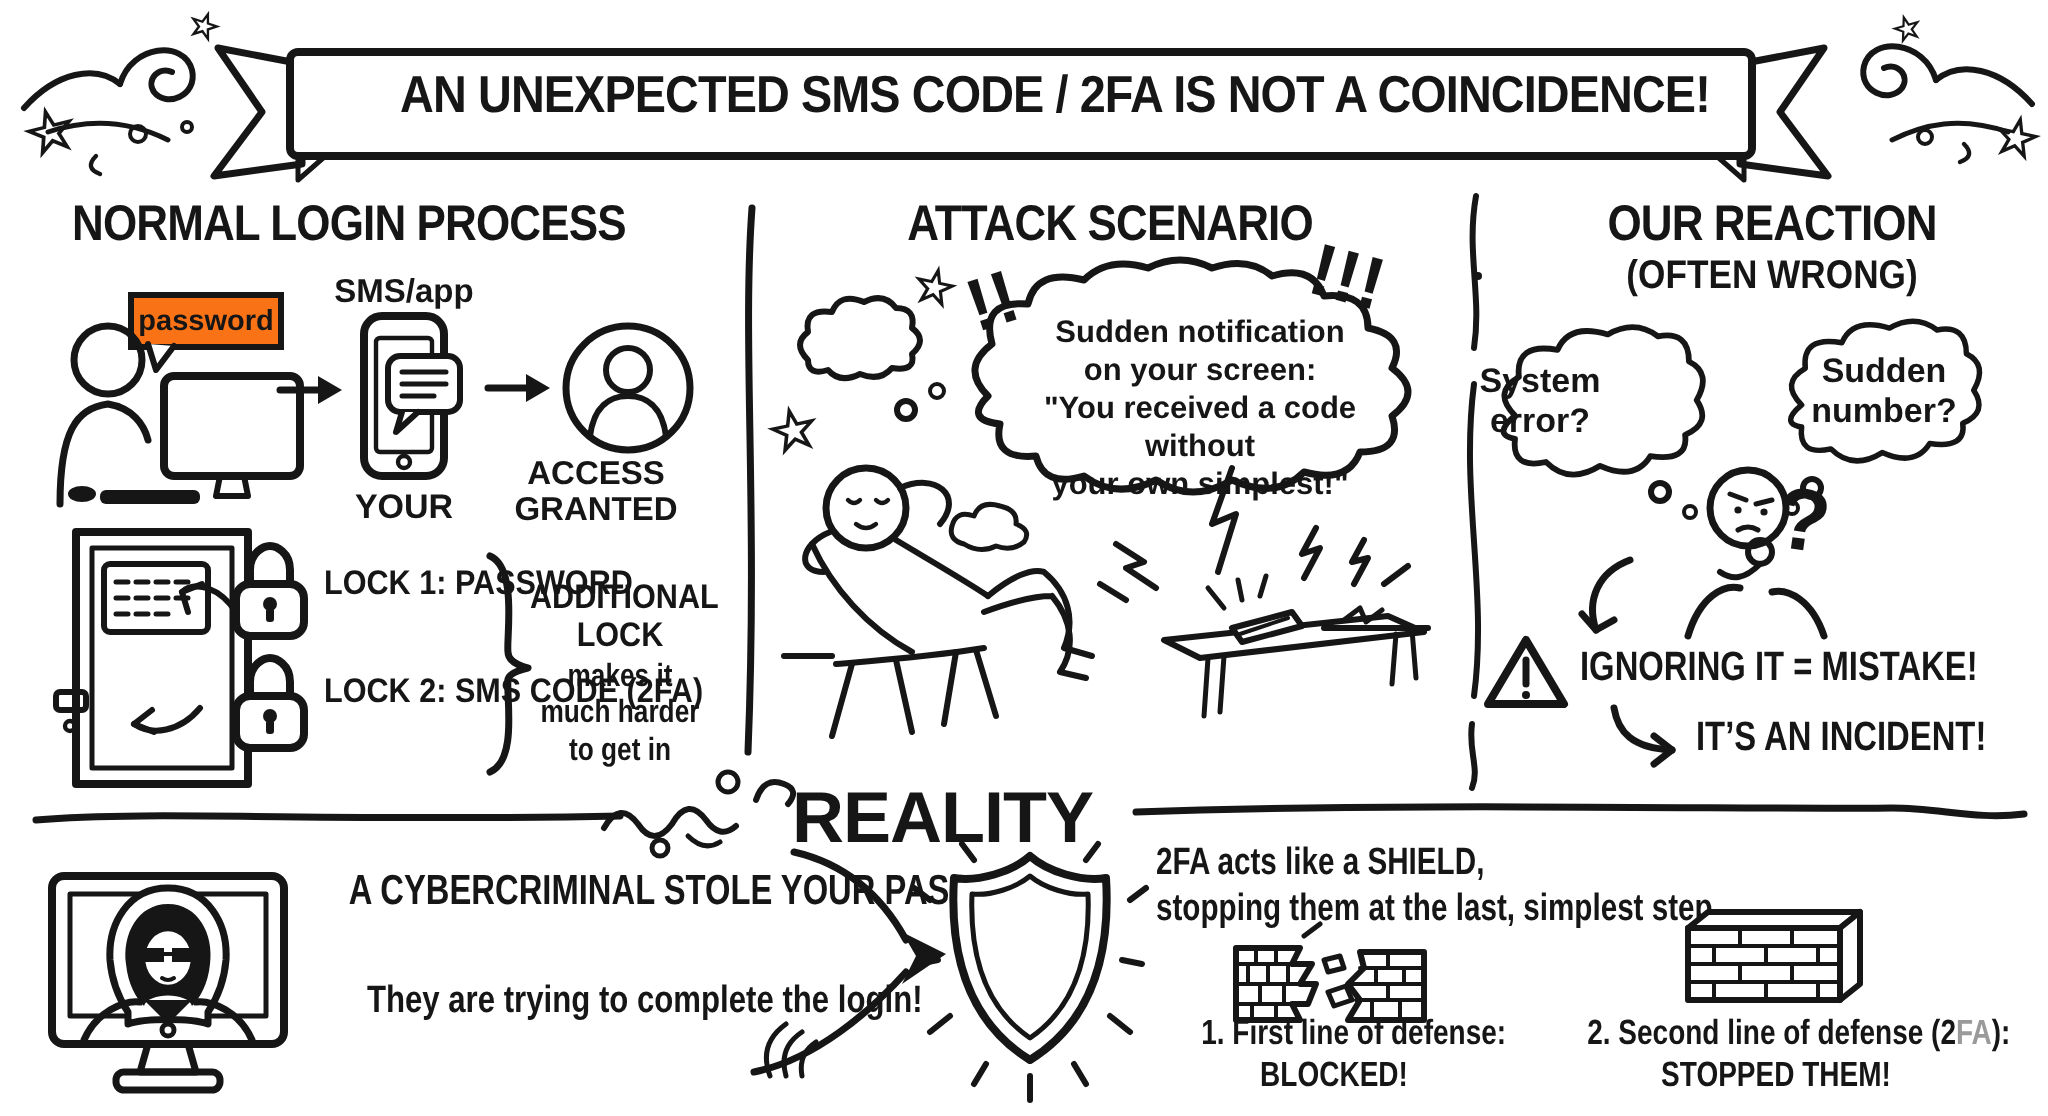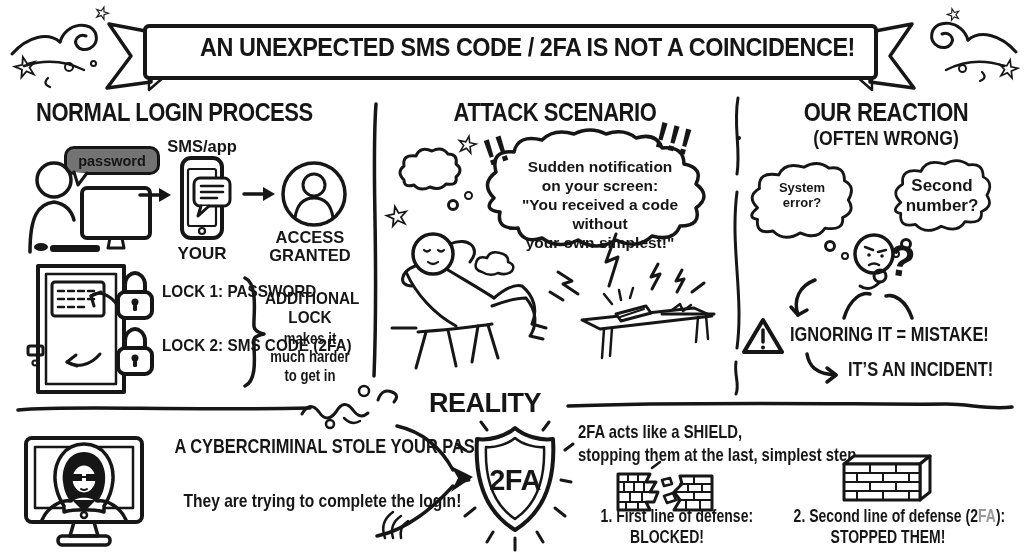--- a/index.html
+++ b/index.html
@@ -61,21 +61,21 @@
     <path class="t3" d="M38 32 C32 12 6 10 2 25 C-1 38 15 44 21 36 C25 30 19 23 12 26"></path>
     <path class="t25" d="M74 58 C50 50 32 54 16 62"></path>
     <path class="t22" d="M52 64 q6 6 -2 9"></path>
   </svg>
   <div class="abs star" style="left:946px;top:6px;font-size:17px;transform:rotate(-16deg)">☆</div>
   <div class="abs star" style="left:996px;top:56px;font-size:27px;transform:rotate(12deg)">☆</div>
   <div class="abs dot" style="left:958px;top:64px;width:9px;height:9px"></div>
 
   <div class="abs b nw cx88" style="left:36px;top:98px;width:290px;font-size:25px;letter-spacing:-.5px;transform-origin:left center">NORMAL LOGIN PROCESS</div>
 
-  <div class="abs b ctr" style="left:64px;top:146px;width:96px;height:29px;border:3px solid #161616;border-radius:10px;font-size:14.5px;line-height:24px;background:#737373">password</div>
+  <div class="abs b ctr" style="left:64px;top:146px;width:78px;height:29px;border:3px solid #161616;border-radius:0;font-size:14.5px;line-height:24px;background:#f97316">password</div>
   <svg class="abs" style="left:72px;top:172px" width="18" height="15" viewBox="0 0 18 15">
     <path class="t3 w" d="M2 0 L6 13 L15 1"></path>
   </svg>
 
   <svg class="abs" style="left:24px;top:160px" width="135" height="92" viewBox="0 0 135 92">
     <circle class="t35" cx="30" cy="20" r="17"></circle>
     <path class="t35" d="M6 92 C6 56 14 44 30 42 C42 44 48 52 50 60"></path>
     <rect class="t4 w" x="58" y="28" width="68" height="50" rx="5"></rect>
     <path class="t3" d="M86 78 L84 88 L100 88 L98 78"></path>
     <rect class="f" x="26" y="85" width="50" height="7" rx="3"></rect>
@@ -101,21 +101,21 @@
   <svg class="abs" style="left:242px;top:185px" width="34" height="18" viewBox="0 0 34 18">
     <path class="t35" d="M2 9 H22"></path>
       <path class="f" d="M21 2 L33 9 L21 16 Z"></path>
   </svg>
 
   <svg class="abs" style="left:280px;top:160px" width="68" height="68" viewBox="0 0 68 68">
     <circle class="t35" cx="34" cy="34" r="31"></circle>
     <circle class="t3" cx="34" cy="25" r="11"></circle>
     <path class="t3" d="M15 58 C17 43 25 38 34 38 C43 38 51 43 53 58"></path>
   </svg>
-  <div class="abs b ctr pre" style="left:258px;top:228px;width:104px;font-size:16.5px;line-height:1.1">ACCESS
+  <div class="abs b ctr pre" style="left:246px;top:228px;width:104px;font-size:16.5px;line-height:1.1">ACCESS
 GRANTED</div>
 
   <svg class="abs" style="left:26px;top:262px" width="108" height="134" viewBox="0 0 108 134">
     <rect class="t4" x="12" y="4" width="86" height="126"></rect>
     <rect class="t25" x="20" y="12" width="70" height="110"></rect>
     <rect class="t3 w" x="26" y="20" width="52" height="34" rx="3"></rect>
     <path class="t25" stroke-dasharray="6 4" d="M32 29 H70 M32 37 H70 M32 45 H58"></path>
     <rect class="t3" x="2" y="84" width="15" height="9" rx="2"></rect>
     <circle class="t22" cx="9" cy="101" r="2.5"></circle>
   </svg>
@@ -212,27 +212,27 @@
     <path class="t3" d="M8 266 C6 280 12 288 8 298"></path>
   </svg>
   <div class="abs dotf" style="left:737px;top:136px;width:4px;height:4px"></div>
 
   <div class="abs b ctr nw cx88" style="left:762px;top:98px;width:248px;font-size:25px;letter-spacing:-.5px">OUR REACTION</div>
   <div class="abs b ctr nw cx88" style="left:762px;top:127px;width:248px;font-size:20px">(OFTEN WRONG)</div>
 
   <svg class="abs" style="left:744px;top:158px" width="114" height="88" viewBox="0 0 118 88">
     <path class="t3 w" d="M14 50 Q2 38 16 30 Q14 12 36 16 Q42 2 62 8 Q76 0 88 9 Q104 6 104 22 Q116 28 108 42 Q116 54 102 60 Q104 74 84 71 Q76 84 58 76 Q42 86 30 74 Q12 78 14 62 Q2 60 14 50 Z"></path>
   </svg>
-  <div class="abs b ctr pre" style="left:756px;top:181px;width:92px;font-size:13px;line-height:1.15">System
+  <div class="abs b ctr pre" style="left:724px;top:181px;width:92px;font-size:17px;line-height:1.15">System
 error?</div>
 
   <svg class="abs" style="left:888px;top:154px" width="108" height="86" viewBox="0 0 118 88">
     <path class="t3 w" d="M14 50 Q2 38 16 30 Q14 12 36 16 Q42 2 62 8 Q76 0 88 9 Q104 6 104 22 Q116 28 108 42 Q116 54 102 60 Q104 74 84 71 Q76 84 58 76 Q42 86 30 74 Q12 78 14 62 Q2 60 14 50 Z"></path>
   </svg>
-  <div class="abs b ctr pre" style="left:898px;top:176px;width:88px;font-size:17px;line-height:1.15">Second
+  <div class="abs b ctr pre" style="left:898px;top:176px;width:88px;font-size:17px;line-height:1.15">Sudden
 number?</div>
 
   <div class="abs dot" style="left:824px;top:240px;width:12px;height:12px;border-width:3px"></div>
   <div class="abs dot" style="left:841px;top:252px;width:8px;height:8px"></div>
   <div class="abs dot" style="left:900px;top:238px;width:12px;height:12px;border-width:3px"></div>
   <div class="abs dot" style="left:892px;top:250px;width:8px;height:8px"></div>
 
   <svg class="abs" style="left:840px;top:230px" width="78" height="88" viewBox="0 0 78 88">
     <circle class="t35 w" cx="34" cy="24" r="19"></circle>
     <path class="t25" d="M25 17 l8 3 M46 20 l-8 2"></path>
@@ -266,21 +266,21 @@
   <svg class="abs" style="left:16px;top:402px" width="296" height="12" viewBox="0 0 296 12">
     <path class="t35" d="M2 8 C60 3 150 9 294 6"></path>
   </svg>
   <svg class="abs" style="left:300px;top:382px" width="105" height="48" viewBox="0 0 105 48">
     <path class="t3" d="M2 32 q8 -14 17 -2 q8 12 17 0 q8 -14 17 -2 q7 10 15 3"></path>
     <path class="t3" d="M78 18 q4 -12 14 -8 q8 3 2 10"></path>
     <circle class="t25" cx="64" cy="9" r="5"></circle>
     <circle class="t25" cx="30" cy="42" r="4"></circle>
     <path class="t25" d="M44 36 q8 8 16 3"></path>
   </svg>
-  <div class="abs b ctr nw" style="left:418px;top:388px;width:134px;font-size:27px;letter-spacing:-.5px">REALITY</div>
+  <div class="abs b ctr nw" style="left:396px;top:388px;width:134px;font-size:36px;letter-spacing:-.5px">REALITY</div>
   <svg class="abs" style="left:566px;top:398px" width="448" height="14" viewBox="0 0 448 14">
     <path class="t35" d="M2 8 C140 3 320 7 380 6 C404 6 422 12 446 9"></path>
   </svg>
 
   <svg class="abs" style="left:22px;top:428px" width="124" height="122" viewBox="0 0 124 122">
     <rect class="t4 w" x="4" y="10" width="116" height="84" rx="6"></rect>
     <rect class="t25" x="13" y="19" width="98" height="61"></rect>
     <path class="t35 w" d="M62 16 C42 16 32 34 33 52 C34 64 38 72 42 78 L42 84 C50 81 74 81 82 84 L82 78 C86 72 90 64 91 52 C92 34 82 16 62 16 Z"></path>
     <path class="f" d="M62 24 C47 24 39 39 41 54 C42 64 46 71 50 75 C52 68 72 68 74 75 C78 71 82 64 83 54 C85 39 77 24 62 24 Z"></path>
     <ellipse class="wf" cx="62" cy="51" rx="13" ry="15"></ellipse>
@@ -303,21 +303,20 @@
     <path class="t35" d="M2 112 C32 106 60 82 78 62"></path>
     <path class="f" d="M76 42 L98 53 L76 68 L83 54 Z"></path>
     <path class="t25" d="M18 88 Q4 98 10 114 M26 92 Q14 100 18 114 M33 97 Q24 103 26 114"></path>
   </svg>
 
   <svg class="abs" style="left:455px;top:420px" width="120" height="135" viewBox="0 0 120 135">
     <path class="t3" d="M32 10 L26 2 M88 10 L94 2 M10 30 L2 24 M110 30 L118 24 M14 60 L4 62 M106 60 L116 62 M20 88 L10 96 M100 88 L110 96 M38 112 L32 122 M82 112 L88 122 M60 118 L60 130"></path>
     <path class="t4 w" d="M60 8 C51 16 34 21 22 19 C20 52 26 89 60 110 C94 89 100 52 98 19 C86 21 69 16 60 8 Z"></path>
     <path class="t25" d="M60 18 C53 24 40 28 31 27 C30 53 35 82 60 99 C85 82 90 53 89 27 C80 28 67 24 60 18 Z"></path>
   </svg>
-  <div class="abs b ctr" style="left:455px;top:464px;width:120px;font-size:29px;letter-spacing:-.5px">2FA</div>
 
   <div class="abs b nw cx78 ol" style="left:578px;top:421px;font-size:19px">2FA acts like a SHIELD,</div>
   <div class="abs b nw cx78 ol" style="left:578px;top:444px;font-size:19px">stopping them at the last, simplest step.</div>
 
   <svg class="abs" style="left:616px;top:462px" width="100" height="50" viewBox="0 0 100 50">
     <path class="t25" d="M36 6 l8 -6"></path>
     <path class="t3 w" d="M2 12 H34 L30 20 H40 L34 30 H42 L38 40 H30 L34 48 H2 Z"></path>
     <path class="t2" d="M2 20 H30 M2 30 H34 M2 40 H38 M12 12 V20 M22 12 V20 M8 20 V30 M18 20 V30 M28 20 V30 M14 30 V40 M26 30 V40 M10 40 V48 M22 40 V48"></path>
     <path class="t3 w" d="M64 14 H96 V48 H58 L64 38 L58 30 L66 22 Z"></path>
     <path class="t2" d="M64 22 H96 M60 30 H96 M62 38 H96 M78 14 V22 M72 22 V30 M86 22 V30 M78 30 V38 M70 38 V48 M84 38 V48"></path>

